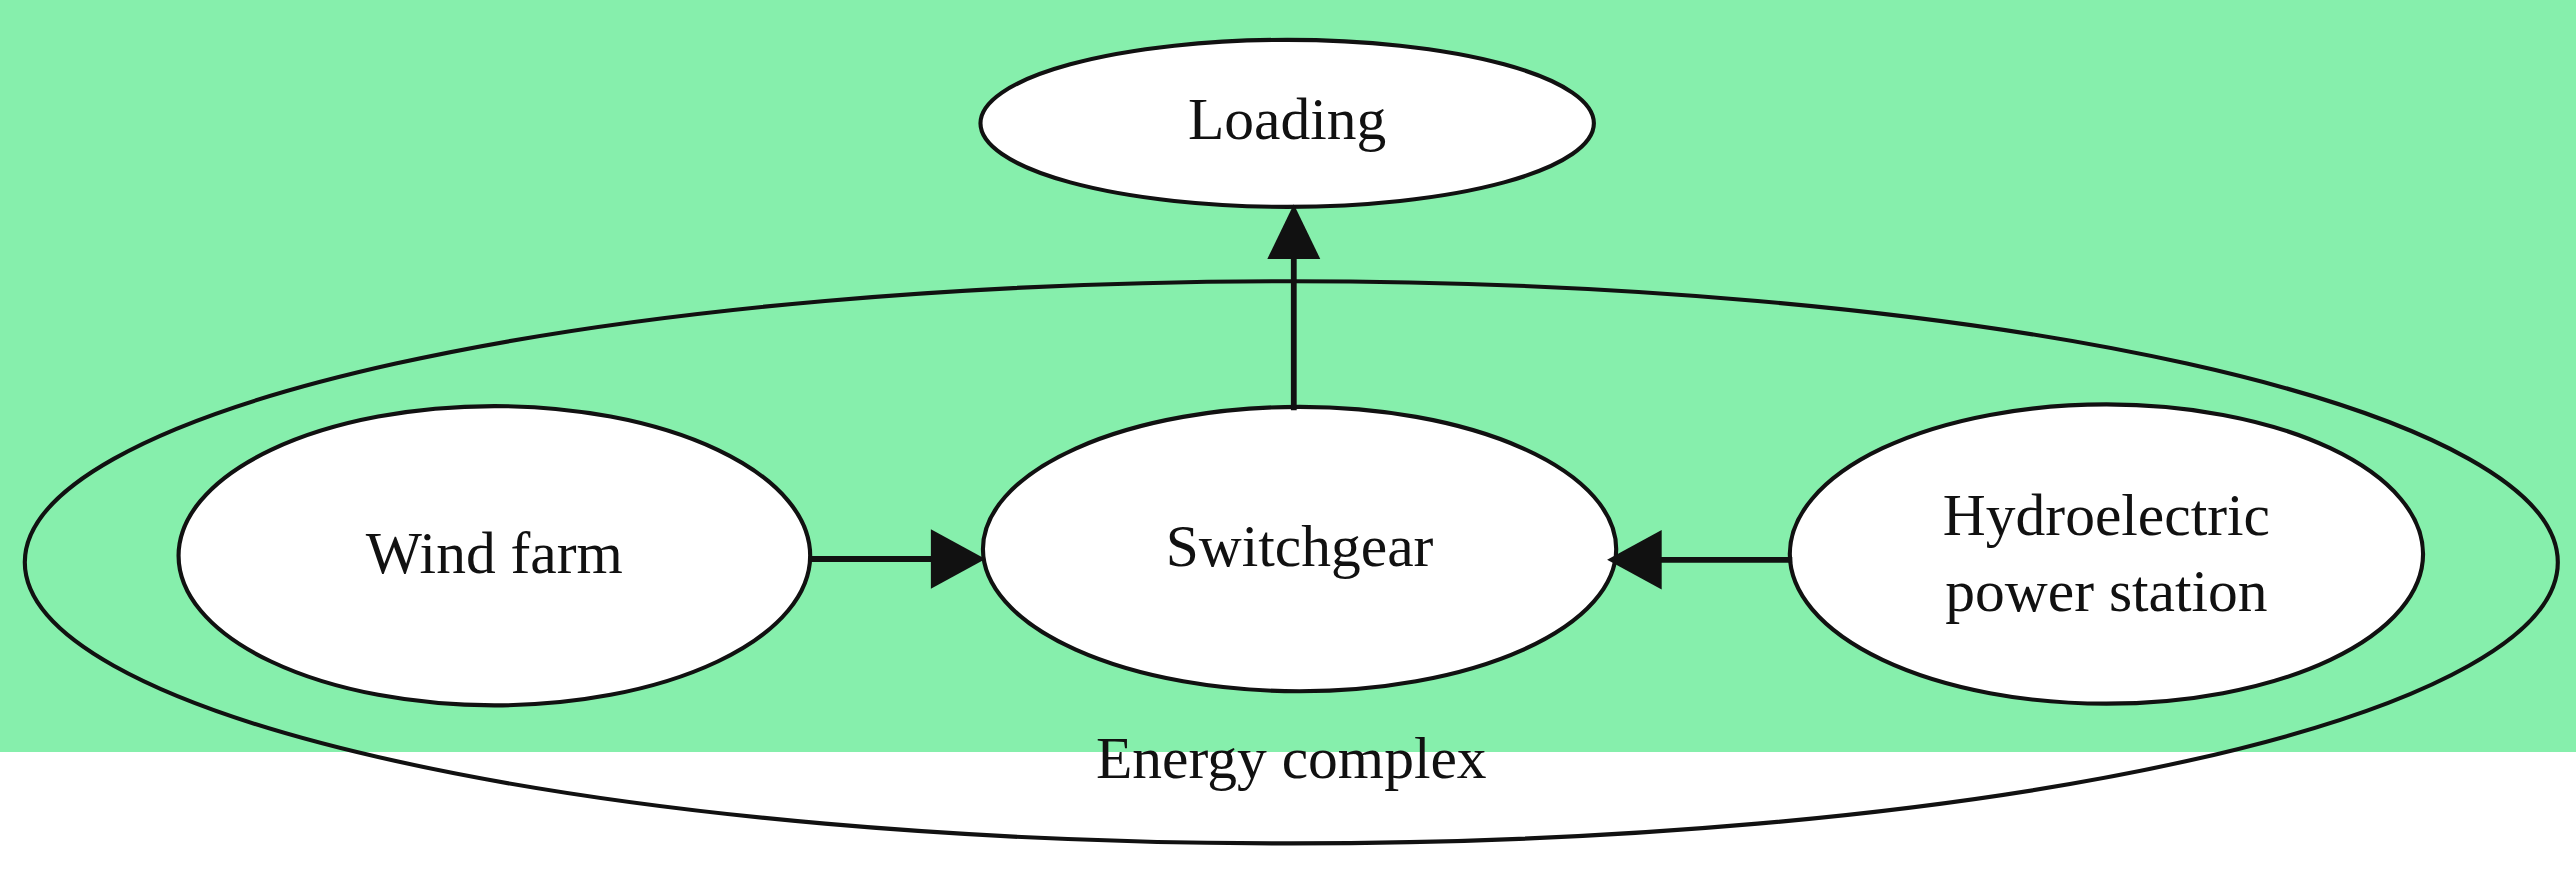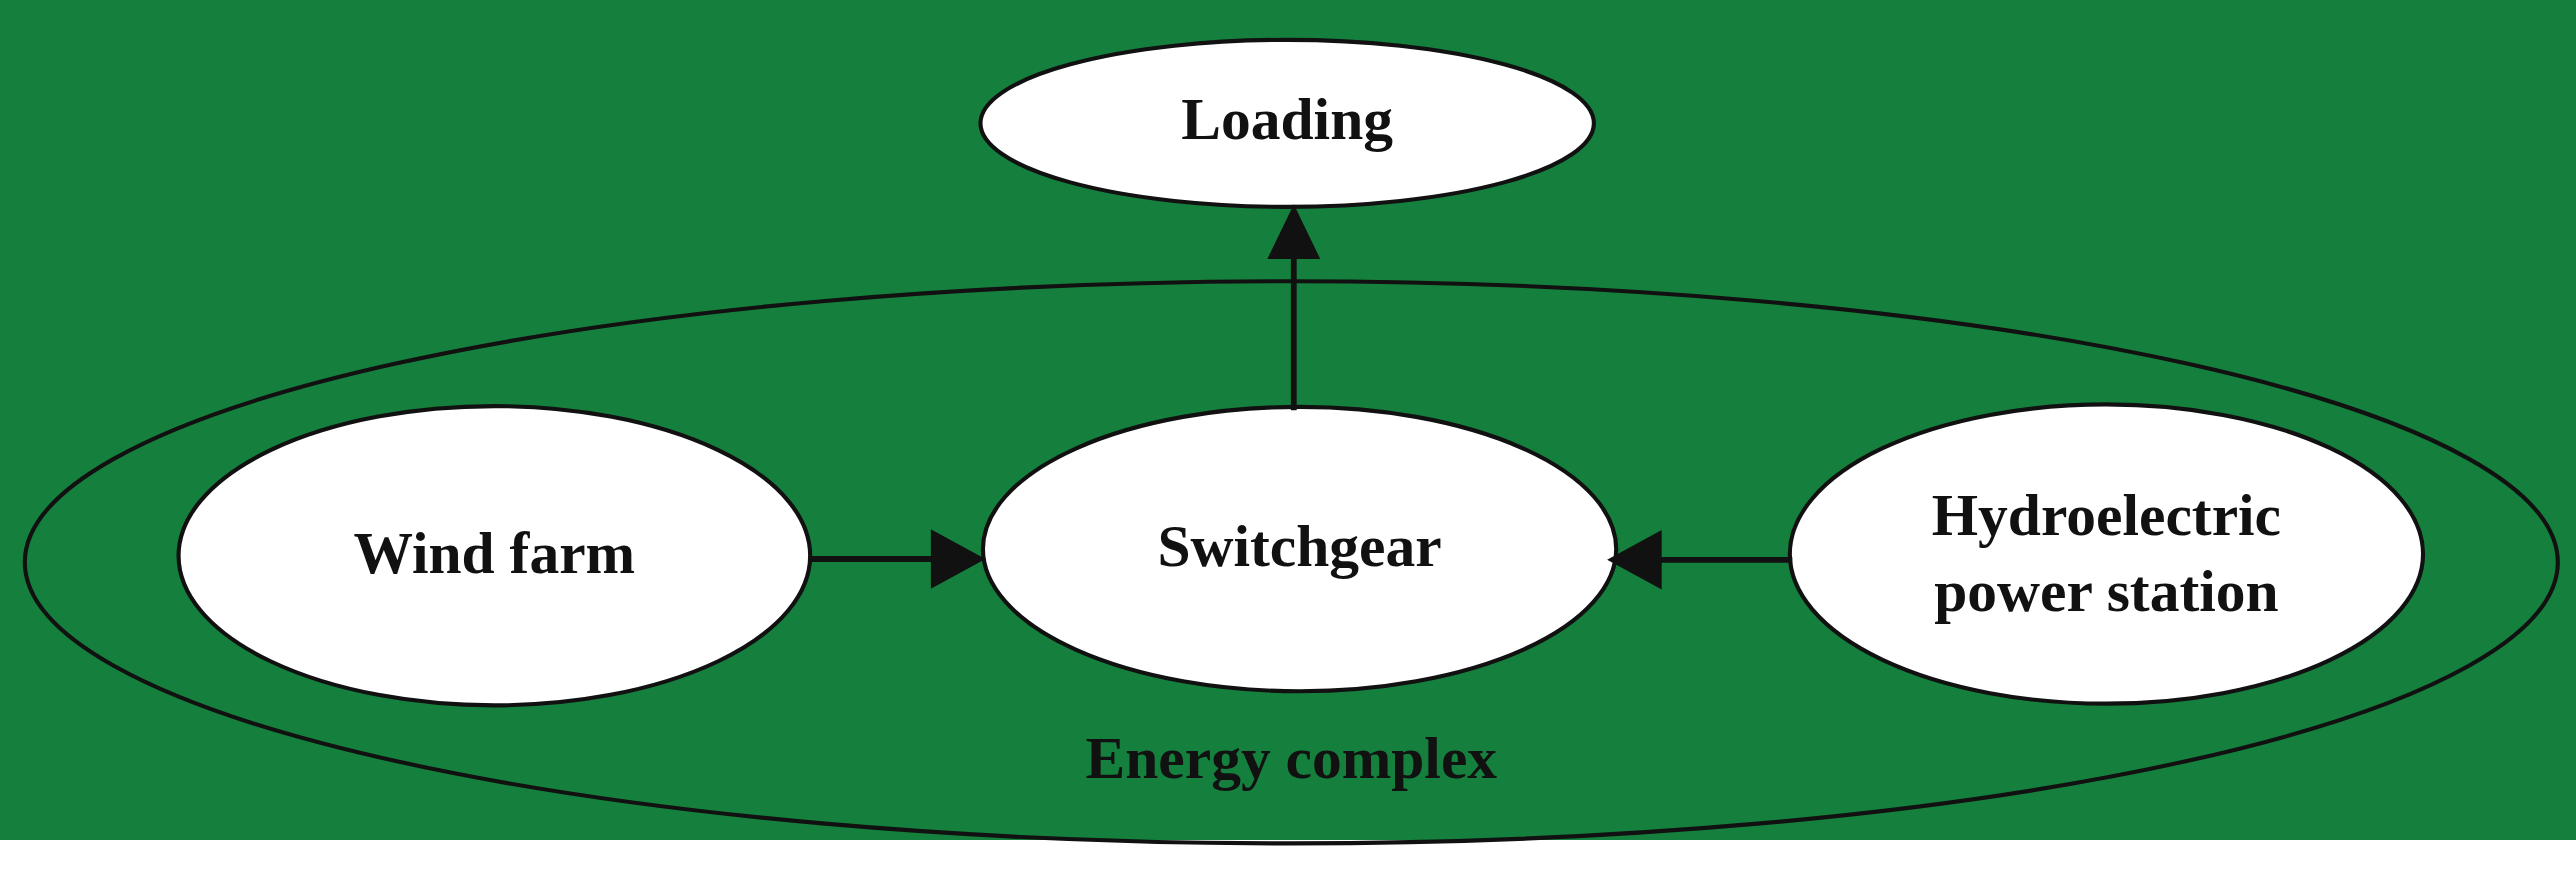--- a/index.html
+++ b/index.html
@@ -9,23 +9,22 @@
   }
   body {
     width: 2576px;
     height: 870px;
     overflow: hidden;
     font-family: "Liberation Serif", "DejaVu Serif", serif;
   }
   #diagram-root {
     position: relative;
     width: 2576px;
-    height: 840px;
-    background: #15803d;
-    font-weight: bold;
+    height: 752px;
+    background: #86efac;
   }
   #diagram-svg {
     position: absolute;
     top: 0;
     left: 0;
     width: 2576px;
     height: 870px;
     display: block;
   }
   .node-shape {

